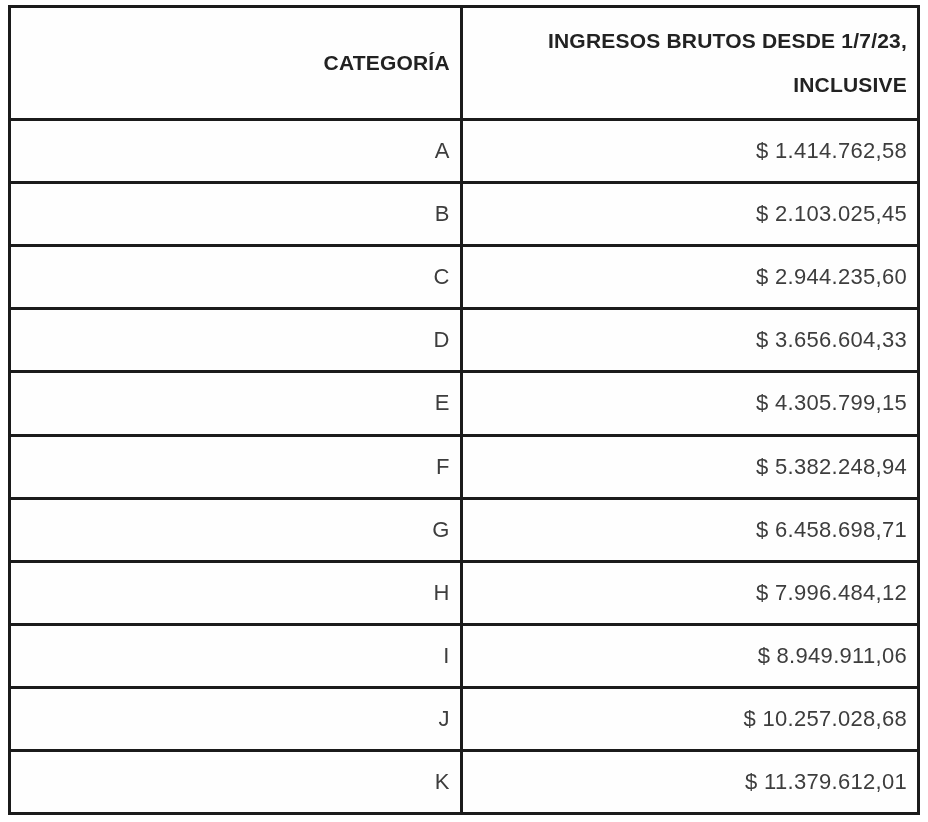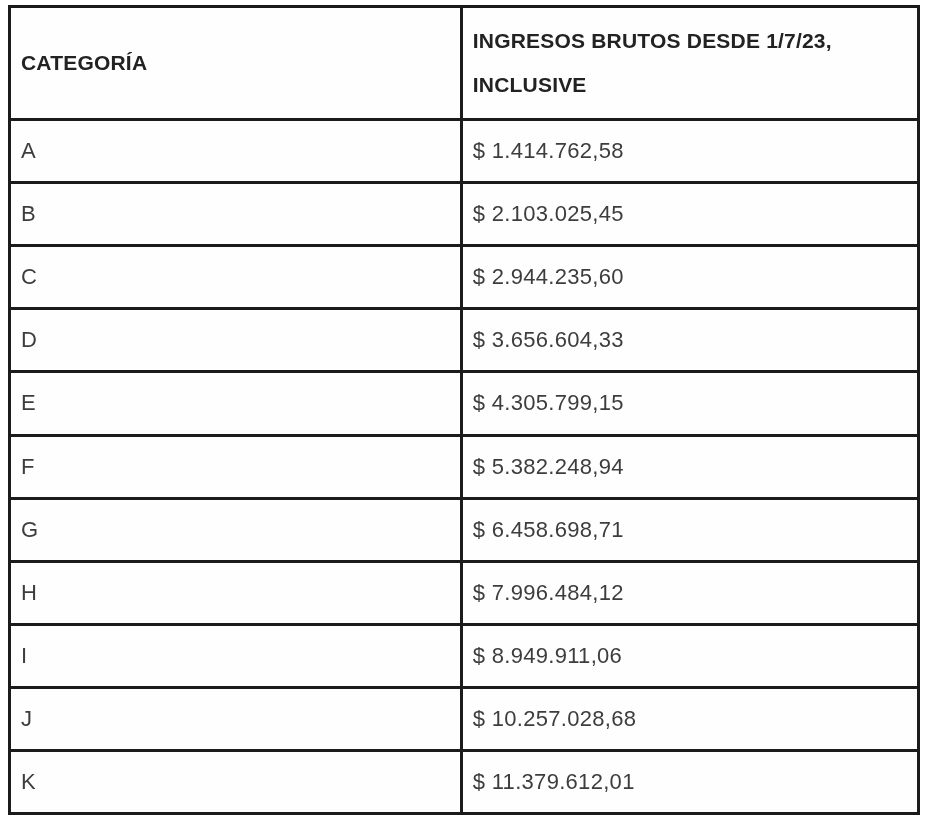--- a/index.html
+++ b/index.html
@@ -18,21 +18,21 @@
   table.money-table {
     width: 100%;
     height: 100%;
     border-collapse: collapse;
     table-layout: fixed;
     background: #fefefe;
   }
   table.money-table th,
   table.money-table td {
     border: 3px solid #1b1b1b;
-    text-align: left;
+    text-align: right;
     vertical-align: middle;
     padding: 11px 10px;
     box-sizing: border-box;
   }
   table.money-table th {
     height: 98px;
     font-size: 21px;
     font-weight: bold;
     color: #222222;
     line-height: 2.1;

